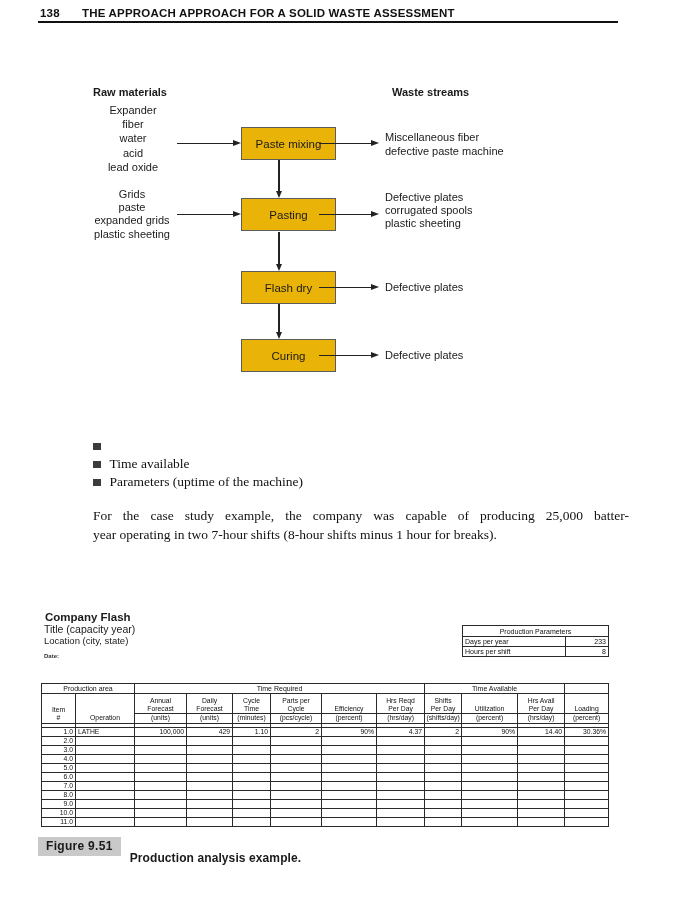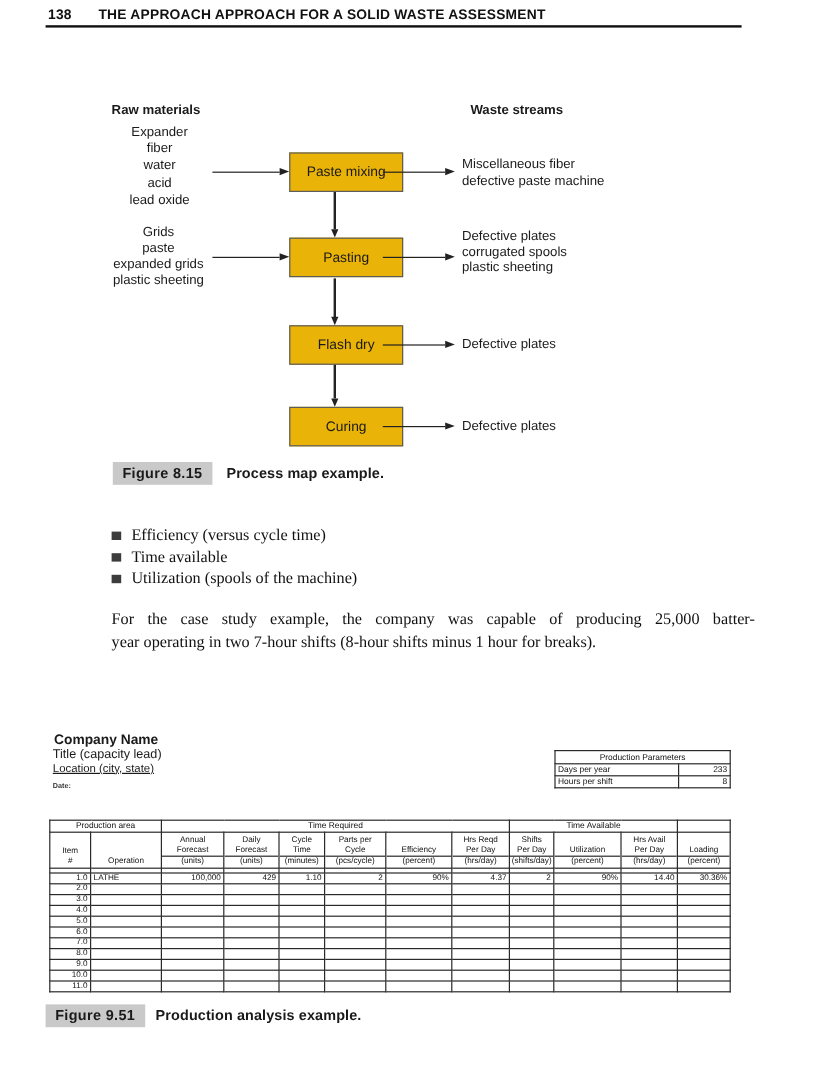--- a/index.html
+++ b/index.html
@@ -27,34 +27,34 @@
   }
   .hline { height:1.2px; background:#222; }
   .vline { width:1.2px; background:#222; }
   .ah-right { width:0; height:0; border-top:3.5px solid transparent; border-bottom:3.5px solid transparent; border-left:8px solid #222; }
   .ah-down  { width:0; height:0; border-left:3.5px solid transparent; border-right:3.5px solid transparent; border-top:7px solid #222; }
 
   
   .figcap { display:flex; align-items:flex-start; }
   .figcap .tag { background:#c9c9c9; font:bold 12px "Liberation Sans",sans-serif; padding:2px 8px 3px; letter-spacing:.3px; }
   .figcap .txt { font:bold 12px "Liberation Sans",sans-serif; padding-top:2px; letter-spacing:.1px; }
-  .figcap .gap9  { margin-left:9px; }
+  .figcap .gap9  { margin-left:9px;margin-top:12px; }
   .figcap .gap12 { margin-left:12px; }
 
   
   .bullets { font:13.5px "Liberation Serif", serif; color:#111; }
   .bullet-row { display:flex; height:18.2px; align-items:flex-start; }
   .bullet-sq { width:7.5px; height:7.5px; background:#3c3c3c; margin:4.5px 9px 0 0; flex:none; }
   .para { font:13.5px "Liberation Serif", serif; color:#111; width:536px; line-height:18.6px; }
   .para .just { text-align:justify; text-align-last:justify; }
 
   
   .co-name { font:bold 11.5px "Liberation Sans",sans-serif; }
   .co-sub1 { font:10.5px "Liberation Sans",sans-serif; }
-  .co-sub2 { font:9.5px "Liberation Sans",sans-serif;text-decoration:underline; }
+  .co-sub2 { font:9.5px "Liberation Sans",sans-serif; }
   .co-date { font:bold 6px "Liberation Sans",sans-serif; color:#333; }
 
   
   table.pp { border-collapse:collapse; table-layout:fixed; width:146px;
     font:7px "Liberation Sans",sans-serif; color:#111; }
   table.pp td { border:1px solid #2a2a2a; padding:0 2px; height:10px; overflow:hidden; white-space:nowrap; }
   table.pp .pp-title { text-align:center; height:11px; }
   table.pp .v { text-align:right; }
 
   
@@ -120,47 +120,42 @@
   <div class="abs d-out" style="left:385px; top:280.5px;">Defective plates</div>
 
   <div class="abs vline" style="left:278.4px; top:304px; height:28px;"></div>
   <div class="abs ah-down" style="left:275.5px; top:332px;"></div>
 
   <div class="abs d-box" style="left:241px; top:339px;">Curing</div>
   <div class="abs hline" style="left:319px; top:354.9px; width:52px;"></div>
   <div class="abs ah-right" style="left:371px; top:352px;"></div>
   <div class="abs d-out" style="left:385px; top:348.5px;">Defective plates</div>
 
-  <div class="abs figcap" style="left:94px; top:385px;">
-    <span class="tag">Figure 8.15</span>
-    <span class="txt gap12">Process map example.</span>
-  </div>
 
   <div class="abs bullets" style="left:93px; top:438px;">
       <div class="bullet-row">
         <span class="bullet-sq"></span>
-        <span>Efficiency (versus cycle time)</span>
       </div>
       <div class="bullet-row">
         <span class="bullet-sq"></span>
         <span>Time available</span>
       </div>
       <div class="bullet-row">
         <span class="bullet-sq"></span>
-        <span>Utilization (spools of the machine)</span>
+        <span>Parameters (uptime of the machine)</span>
       </div>
     </div>
 
   <div class="abs para" style="left:93px; top:507px;">
       <div class="pline just">For the case study example, the company was capable of producing 25,000 batter-</div>
       <div class="pline">year operating in two 7-hour shifts (8-hour shifts minus 1 hour for breaks).</div>
     </div>
 
-  <div class="abs co-name" style="left:45px; top:611px;">Company Name</div>
-  <div class="abs co-sub1" style="left:44px; top:623px;">Title (capacity lead)</div>
+  <div class="abs co-name" style="left:45px; top:611px;">Company Flash</div>
+  <div class="abs co-sub1" style="left:44px; top:623px;">Title (capacity year)</div>
   <div class="abs co-sub2" style="left:44px; top:634.5px;">Location (city, state)</div>
   <div class="abs co-date" style="left:44px; top:653px;">Date:</div>
 
   <table class="pp abs" style="left:462px; top:625px;">
     <colgroup>
         <col style="width:103px">
         <col style="width:43px">
       </colgroup>
     <tbody id="pp-body">
         <tr>

